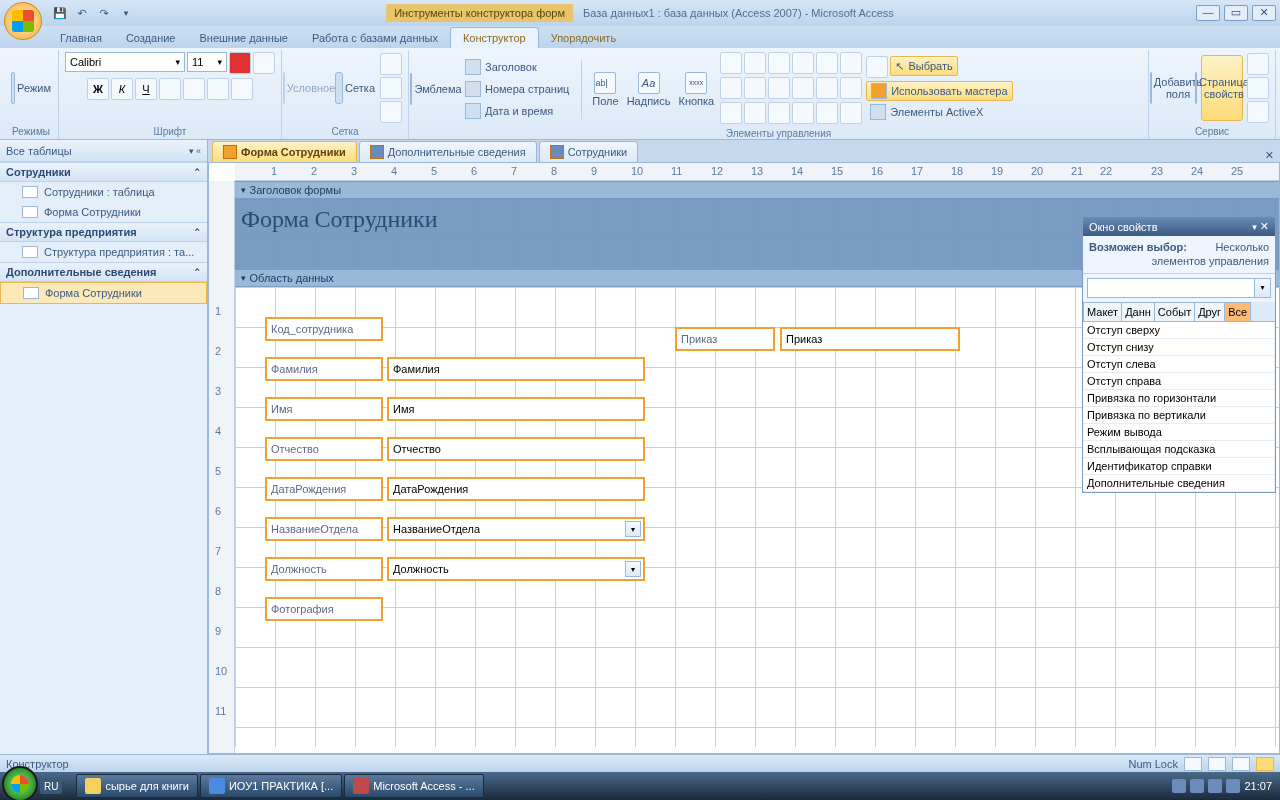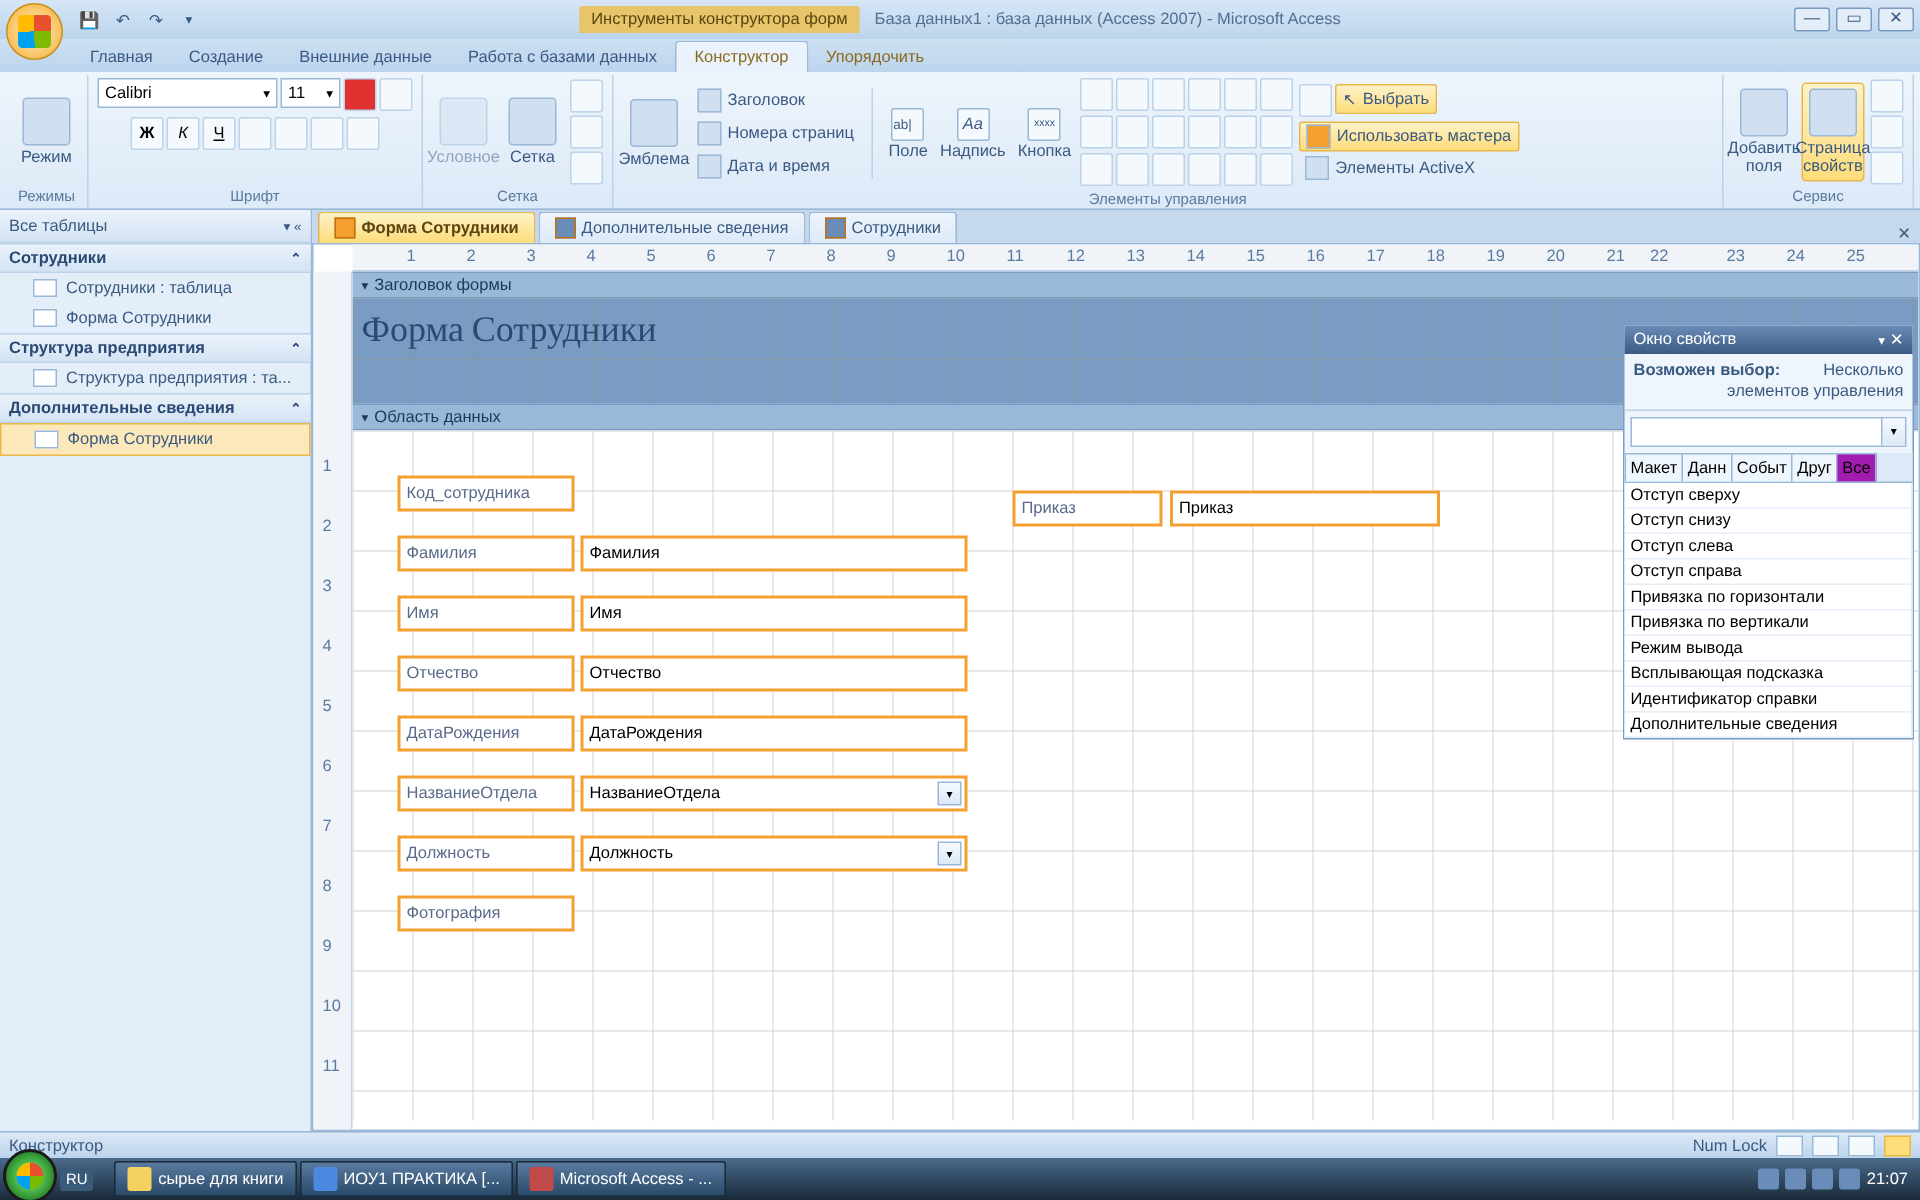--- a/index.html
+++ b/index.html
@@ -21,21 +21,21 @@
 .ribbon-tabs { height: 22px; display: flex; align-items: flex-end; padding-left: 48px; gap: 0; background:linear-gradient(#cde0f3,#bcd4ec);}
 .ribbon-tab { padding: 4px 12px; color:#3b5a82; cursor:pointer;}
 .ribbon-tab.active { background:#eaf2fb; border:1px solid #9ab8d8; border-bottom:none; border-radius:3px 3px 0 0; color:#c05000;}
 .ribbon-tab.contextual { color:#8a6a20;}
 
 
 .ribbon { height: 92px; background: linear-gradient(#eef5fc,#dce9f7); border-bottom: 1px solid #9ab8d8; display:flex; padding: 2px 4px 0 4px; }
 .ribbon-group { border-right: 1px solid #bcd2e8; padding: 2px 6px 0 6px; display:flex; flex-direction:column;}
 .ribbon-group-body { flex:1; display:flex; align-items:center; gap:4px;}
 .ribbon-group-label { text-align:center; color:#5a7aa0; font-size:10px; padding:2px 0;}
-.ribbon-big { width:42px; height:66px; display:flex; flex-direction:column; align-items:center; justify-content:center; gap:2px; border:1px solid transparent; border-radius:3px; text-align:center; font-size:10px; color:#3b5a82;}
+.ribbon-big { width:42px; height:66px; display:flex; flex-direction:row; align-items:center; justify-content:center; gap:2px; border:1px solid transparent; border-radius:3px; text-align:center; font-size:10px; color:#3b5a82;}
 .ribbon-big.hl{background:linear-gradient(#fdf2c7,#fddc7a);border-color:#e8b84a;text-align:center;}
 .ribbon-big .ico { width:32px; height:32px; background:#d0e0f0; border:1px solid #9ab8d8; border-radius:3px;}
 .ribbon-small { width:22px; height:22px; border:1px solid #bcd2e8; background:#f4f9fe; border-radius:2px;}
 .font-combo { height:20px; border:1px solid #9ab8d8; background:#fff; display:flex; align-items:center; padding:0 4px; font-size:11px;}
 .ctrl-row{display:flex;gap:2px;margin-bottom:2px;}
 .ctrl-col{display:flex;flex-direction:column;gap:2px;}
 .ribbon-text-item{display:flex;align-items:center;gap:4px;font-size:10px;color:#3b5a82;height:20px;padding:0 4px;}
 .ribbon-text-item.hl{background:linear-gradient(#fdf2c7,#fddc7a);border:1px solid #e8b84a;border-radius:2px;}
 .ribbon-text-item .mi{width:16px;height:16px;background:#d0e0f0;border:1px solid #9ab8d8;display:inline-block;}
 .mini-ctrl{display:flex;flex-direction:column;align-items:center;gap:1px;font-size:10px;color:#3b5a82;padding:2px;}
@@ -70,28 +70,28 @@
 .form-title{position:absolute;top:6px;left:6px;font-family:Cambria,Georgia,serif;font-size:24px;color:#2a4a74;}
 .detail-area{min-height:460px;background:#fff;position:relative;}
 .detail-area .grid{position:absolute;inset:0;background-image:linear-gradient(#d0d0d0 1px,transparent 1px),linear-gradient(90deg,#d0d0d0 1px,transparent 1px);background-size:40px 40px;}
 .fcontrol{position:absolute;border:2px solid #f4a030;background:#fff;display:flex;align-items:center;padding:0 4px;font-size:11px;}
 .flabel{color:#5a6a8a;}
 .ffield{color:#000;}
 .combo-arrow{position:absolute;right:2px;top:2px;bottom:2px;width:16px;border:1px solid #9ab8d8;background:linear-gradient(#f4f9fe,#dce9f7);display:flex;align-items:center;justify-content:center;font-size:8px;}
 
 
 .prop-sheet{position:absolute;right:4px;top:76px;width:194px;background:#eef5fc;border:1px solid #7a9cc2;z-index:50;}
-.prop-title{background:linear-gradient(#6a8cb8,#3b5a82);color:#fff;padding:3px 6px;display:flex;justify-content:space-between;font-size:11px;}
+.prop-title{background:linear-gradient(#6a8cb8,#3b5a82);color:#fff;padding:3px 6px;display:flex;justify-content:space-between;align-items:center;font-size:11px;}
 .prop-sub{padding:4px 6px;color:#3b5a82;font-size:10px;border-bottom:1px solid #bcd2e8;text-align:right;line-height:1.3;}
 .prop-sub b{display:block;text-align:left;float:left;}
 .prop-combo{margin:4px;height:20px;border:1px solid #9ab8d8;background:#fff;display:flex;}
 .prop-combo .dd{width:16px;border-left:1px solid #9ab8d8;background:linear-gradient(#f4f9fe,#dce9f7);text-align:center;font-size:8px;line-height:18px;}
 .prop-tabs{display:flex;border-bottom:1px solid #9ab8d8;background:#dce9f7;font-size:10px;}
 .prop-tab{padding:3px 3px;border:1px solid #9ab8d8;border-bottom:none;background:#eef5fc;margin-right:-1px;}
-.prop-tab.active{background:#a21caf;}
+.prop-tab.active{background:#fdba74;}
 .prop-list{background:#fff;max-height:180px;overflow:auto;}
 .prop-row{display:flex;border-bottom:1px solid #e4eef9;font-size:10px;}
 .prop-row .k{width:100%;padding:2px 4px;border-right:1px solid #e4eef9;color:#000;}
 
 
 .statusbar{position:absolute;bottom:28px;left:0;right:0;height:18px;background:linear-gradient(#dce9f7,#bcd4ec);border-top:1px solid #9ab8d8;display:flex;align-items:center;padding:0 6px;color:#3b5a82;font-size:11px;}
 .statusbar .right{margin-left:auto;display:flex;gap:6px;align-items:center;}
 .view-btn{width:18px;height:14px;border:1px solid #9ab8d8;background:#f4f9fe;}
 
 

